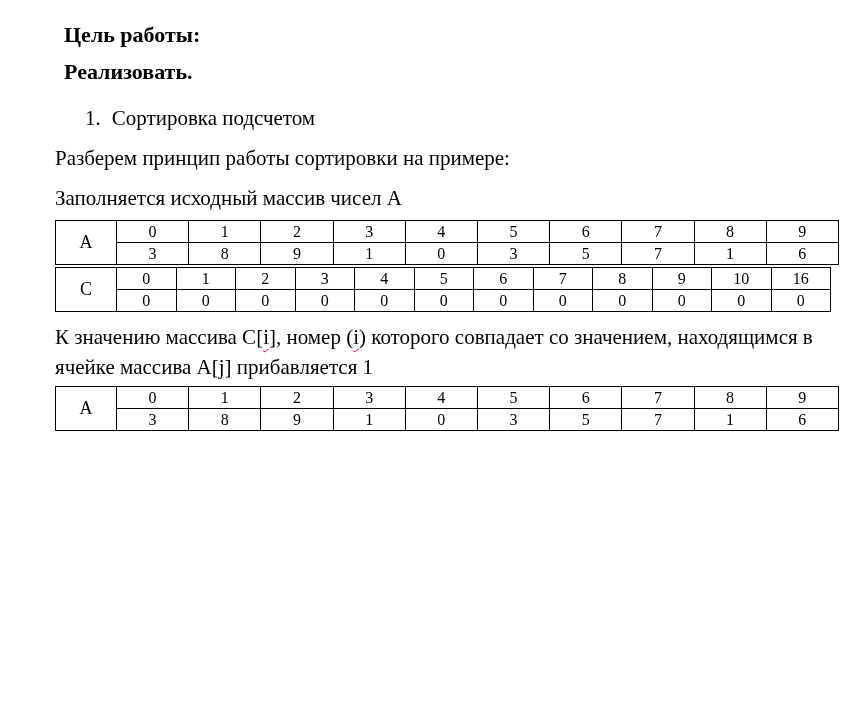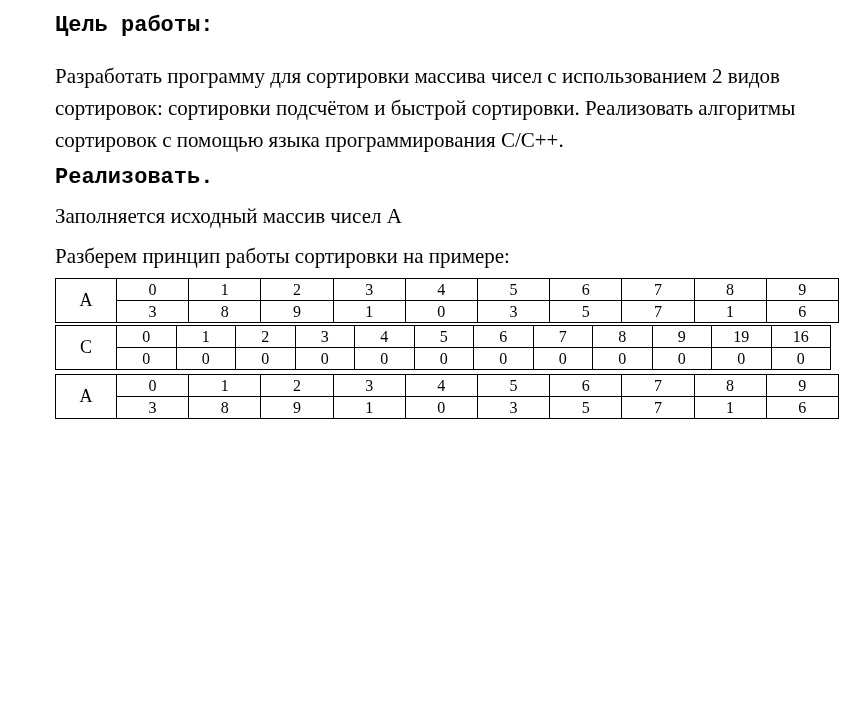--- a/index.html
+++ b/index.html
@@ -15,22 +15,21 @@
     color: #000000;
   }
   .doc {
     padding: 12px 0 0 55px;
     width: 800px;
   }
   .h {
     font-size: 22px;
     line-height: 28px;
     font-weight: bold;
-    margin: 0;
-    font-family: Liberation Mono, monospace;
+    margin: 9px;
   }
   .p {
     font-size: 21px;
     line-height: 32px;
     margin: 0;
   }
   #goal-para   { margin-top: 20px; }
   #exec-heading{ margin-top: 8px; }
   .list-item {
     margin-top: 16px;
@@ -75,28 +74,30 @@
     text-underline-offset: 4px;
   }
 </style>
 </head>
 <body>
 
 <div class="doc">
 
   <h1 class="h" id="goal-heading">Цель работы:</h1>
 
-  <p class="p" id="goal-para">Разработать программу для сортировки массива чисел с использованием 2 видов сортировок: сортировки подсчётом и быстрой сортировки. Реализовать алгоритмы сортировок с помощью языка программирования C/C++.</p>
 
   <h1 class="h" id="exec-heading">Реализовать.</h1>
 
+  <div class="list-item">
+    <span class="num">1.</span><span>Сортировка подсчетом</span>
+  </div>
+
+  <p class="p" id="para-example">Разберем принцип работы сортировки на примере:</p>
 
   <p class="p" id="para-fill-a">Заполняется исходный массив чисел А</p>
-
-  <p class="p" id="para-example">Разберем принцип работы сортировки на примере:</p>
 
   <table class="arr cols10" id="table-a1">
       <tbody>
         <tr>
           <td rowspan="2" class="lbl">А</td>
           <td>0</td>
           <td>1</td>
           <td>2</td>
           <td>3</td>
           <td>4</td>
@@ -129,41 +130,42 @@
           <td>0</td>
           <td>1</td>
           <td>2</td>
           <td>3</td>
           <td>4</td>
           <td>5</td>
           <td>6</td>
           <td>7</td>
           <td>8</td>
           <td>9</td>
-          <td>19</td>
+          <td>10</td>
           <td>16</td>
         </tr>
         <tr>
           <td>0</td>
           <td>0</td>
           <td>0</td>
           <td>0</td>
           <td>0</td>
           <td>0</td>
           <td>0</td>
           <td>0</td>
           <td>0</td>
           <td>0</td>
           <td>0</td>
           <td>0</td>
         </tr>
       </tbody>
     </table>
 
 
+  <p class="p" id="para-ci"><span>К значению массива C[</span><span class="sp">i</span><span>], номер (</span><span class="sp">i</span><span>) которого совпадает со значением, находящимся в ячейке массива A[j] прибавляется 1</span></p>
 
   <table class="arr cols10" id="table-a2">
       <tbody>
         <tr>
           <td rowspan="2" class="lbl">А</td>
           <td>0</td>
           <td>1</td>
           <td>2</td>
           <td>3</td>
           <td>4</td>

